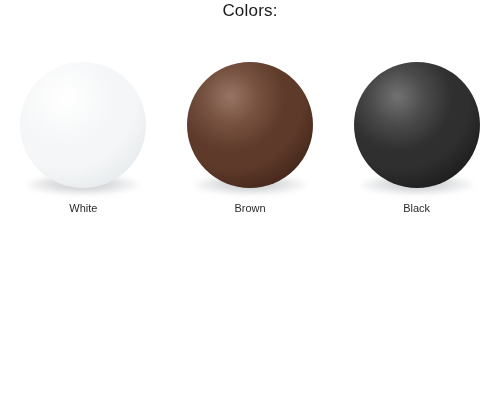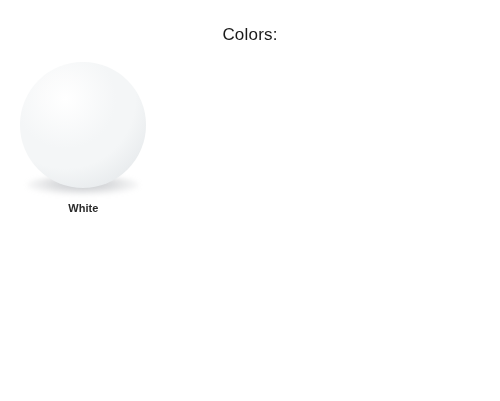--- a/index.html
+++ b/index.html
@@ -10,41 +10,40 @@
     width: 500px;
     height: 401px;
     background: #ffffff;
     font-family: "Liberation Sans", sans-serif;
     overflow: hidden;
     position: relative;
   }
 
   .page-title {
     position: absolute;
-    top: 24px;
+    top: 0;
     left: 0;
     width: 500px;
     text-align: center;
     font-size: 17px;
     line-height: 22px;
     color: #1a1a1a;
     letter-spacing: 0.2px;
   }
 
   .swatch-grid {
     position: absolute;
     top: 52px;
     left: 0;
     width: 500px;
     display: grid;
     grid-template-columns: repeat(3, 1fr);
     grid-template-rows: repeat(2, 170px);
     row-gap: 0px;
     column-gap: 0px;
-    font-weight: bold;
   }
 
   .swatch-cell {
     position: relative;
     display: flex;
     flex-direction: column;
     align-items: center;
   }
 
   .sphere-wrap {
@@ -110,16 +109,30 @@
   <div class="swatch-cell">
     <div class="sphere-wrap">
       <div class="sphere-shadow"></div>
       <div class="sphere" style="background: radial-gradient(circle at 36% 29%, rgb(255, 255, 255) 0%, rgb(244, 246, 247) 42%, rgb(244, 246, 247) 58%, rgb(223, 227, 230) 97%, rgb(223, 227, 230) 100%) rgb(244, 246, 247);"></div>
     </div>
     <div class="swatch-label">White</div>
   </div>
 
 
 
+  <div class="swatch-cell">
+    <div class="sphere-wrap">
+      <div class="sphere-shadow"></div>
+      <div class="sphere" style="background: radial-gradient(circle at 36% 29%, rgb(122, 77, 56) 0%, rgb(94, 58, 42) 42%, rgb(94, 58, 42) 58%, rgb(50, 25, 15) 97%, rgb(50, 25, 15) 100%) rgb(94, 58, 42);"></div>
+    </div>
+    <div class="swatch-label">Brown</div>
+  </div>
 
+  <div class="swatch-cell">
+    <div class="sphere-wrap">
+      <div class="sphere-shadow"></div>
+      <div class="sphere" style="background: radial-gradient(circle at 36% 29%, rgb(74, 74, 74) 0%, rgb(47, 47, 47) 42%, rgb(47, 47, 47) 58%, rgb(16, 16, 16) 97%, rgb(16, 16, 16) 100%) rgb(47, 47, 47);"></div>
+    </div>
+    <div class="swatch-label">Black</div>
+  </div>
 
 
 </div>
 
 </body></html>

